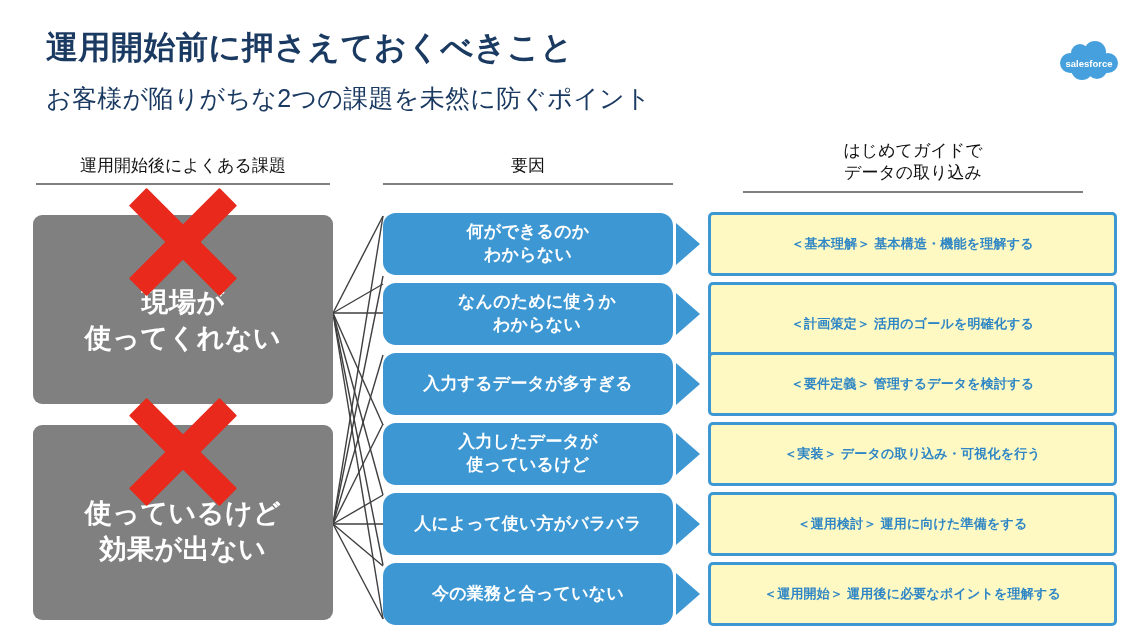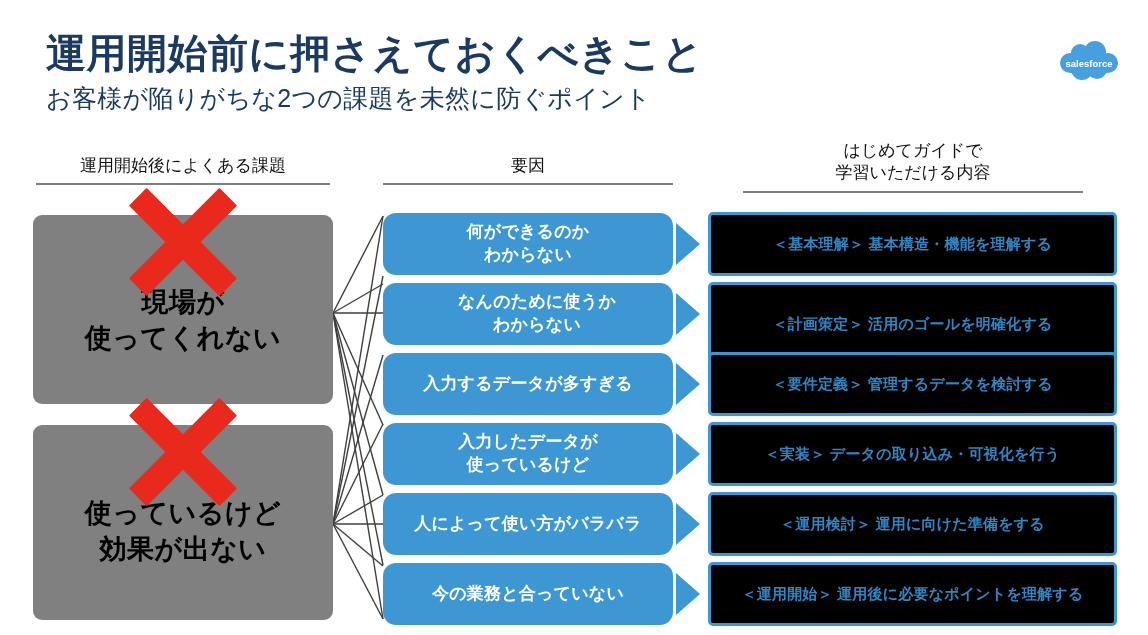--- a/index.html
+++ b/index.html
@@ -8,21 +8,21 @@
     width: 1148px; height: 635px;
     background: #ffffff;
     font-family: "Liberation Sans", "DejaVu Sans", sans-serif;
     overflow: hidden;
   }
   #slide { position: relative; width: 1148px; height: 635px; background: #fff; }
 
   
   .title {
     position: absolute; left: 46px; top: 26px;
-    font-size: 40px; font-weight: bold; letter-spacing: .5px;
+    font-size: 32px; font-weight: bold; letter-spacing: .5px;
     color: #1b3a62; white-space: nowrap;
   }
   .subtitle {
     position: absolute; left: 46px; top: 82px;
     font-size: 25px; font-weight: normal; letter-spacing: .3px;
     color: #1b3a62; white-space: nowrap;
   }
 
   
   .logo { position: absolute; left: 1056px; top: 40px; width: 66px; height: 44px; }
@@ -39,21 +39,21 @@
   #head1 { left: 36px;  top: 155px; width: 294px; }
   #head2 { left: 383px; top: 155px; width: 290px; }
   #head3 { left: 708px; top: 140px; width: 410px; }
   #head3 .rule { width: 340px; margin-left: auto; margin-right: auto; }
 
   
   .gray-box {
     position: absolute; left: 33px; width: 300px;
     background: #808080; border-radius: 9px;
     display: flex; align-items: center; justify-content: center;
-    color: #000000; font-size: 27px; font-weight: bold;
+    color: #ffffff; font-size: 27px; font-weight: bold;
     line-height: 1.30; text-align: center; letter-spacing: .5px;
     padding-top: 22px;
   }
   #gray1 { top: 215px; height: 189px; }
   #gray2 { top: 425px; height: 195px; font-family: Liberation Mono, monospace; }
 
   .redx { position: absolute; width: 118px; height: 92px; pointer-events: none; }
   #redx1 { left: 124px; top: 196px; }
   #redx2 { left: 124px; top: 406px; }
   .redx .bar {
@@ -78,23 +78,23 @@
   .chev {
     position: absolute; left: 676px; width: 0; height: 0;
     border-top: 21px solid transparent;
     border-bottom: 21px solid transparent;
     border-left: 24px solid #3d97d3;
   }
 
   
   .out-box {
     position: absolute; left: 708px; width: 409px;
-    background: #000000; border: 3px solid #3d97d3; border-radius: 5px;
+    background: #fef9c3; border: 3px solid #3d97d3; border-radius: 5px;
     display: flex; align-items: center; justify-content: center;
-    color: #2f86c5; font-size: 15px; font-weight: bold;
+    color: #2f86c5; font-size: 13px; font-weight: bold;
     line-height: 1.3; text-align: center; letter-spacing: .2px;
   }
 </style>
 </head>
 <body>
 
 <div id="slide">
 
   <div class="title">運用開始前に押さえておくべきこと</div>
   <div class="subtitle">お客様が陥りがちな2つの課題を未然に防ぐポイント</div>
@@ -119,21 +119,21 @@
     <div class="rule"></div>
   </div>
 
   <div class="col-head" id="head2">
     <div>要因</div>
     <div class="rule"></div>
   </div>
 
   <div class="col-head" id="head3">
     <div>はじめてガイドで</div>
-    <div>学習いただける内容</div>
+    <div>データの取り込み</div>
     <div class="rule"></div>
   </div>
 
   <svg id="mesh" aria-hidden="true">
     <g stroke="#3f3f3f" stroke-width="1.4" fill="none">
 
       <line x1="333" y1="313" x2="383" y2="216"></line>
       <line x1="333" y1="313" x2="383" y2="284"></line>
       <line x1="333" y1="313" x2="383" y2="313"></line>
       <line x1="333" y1="313" x2="383" y2="425"></line>

